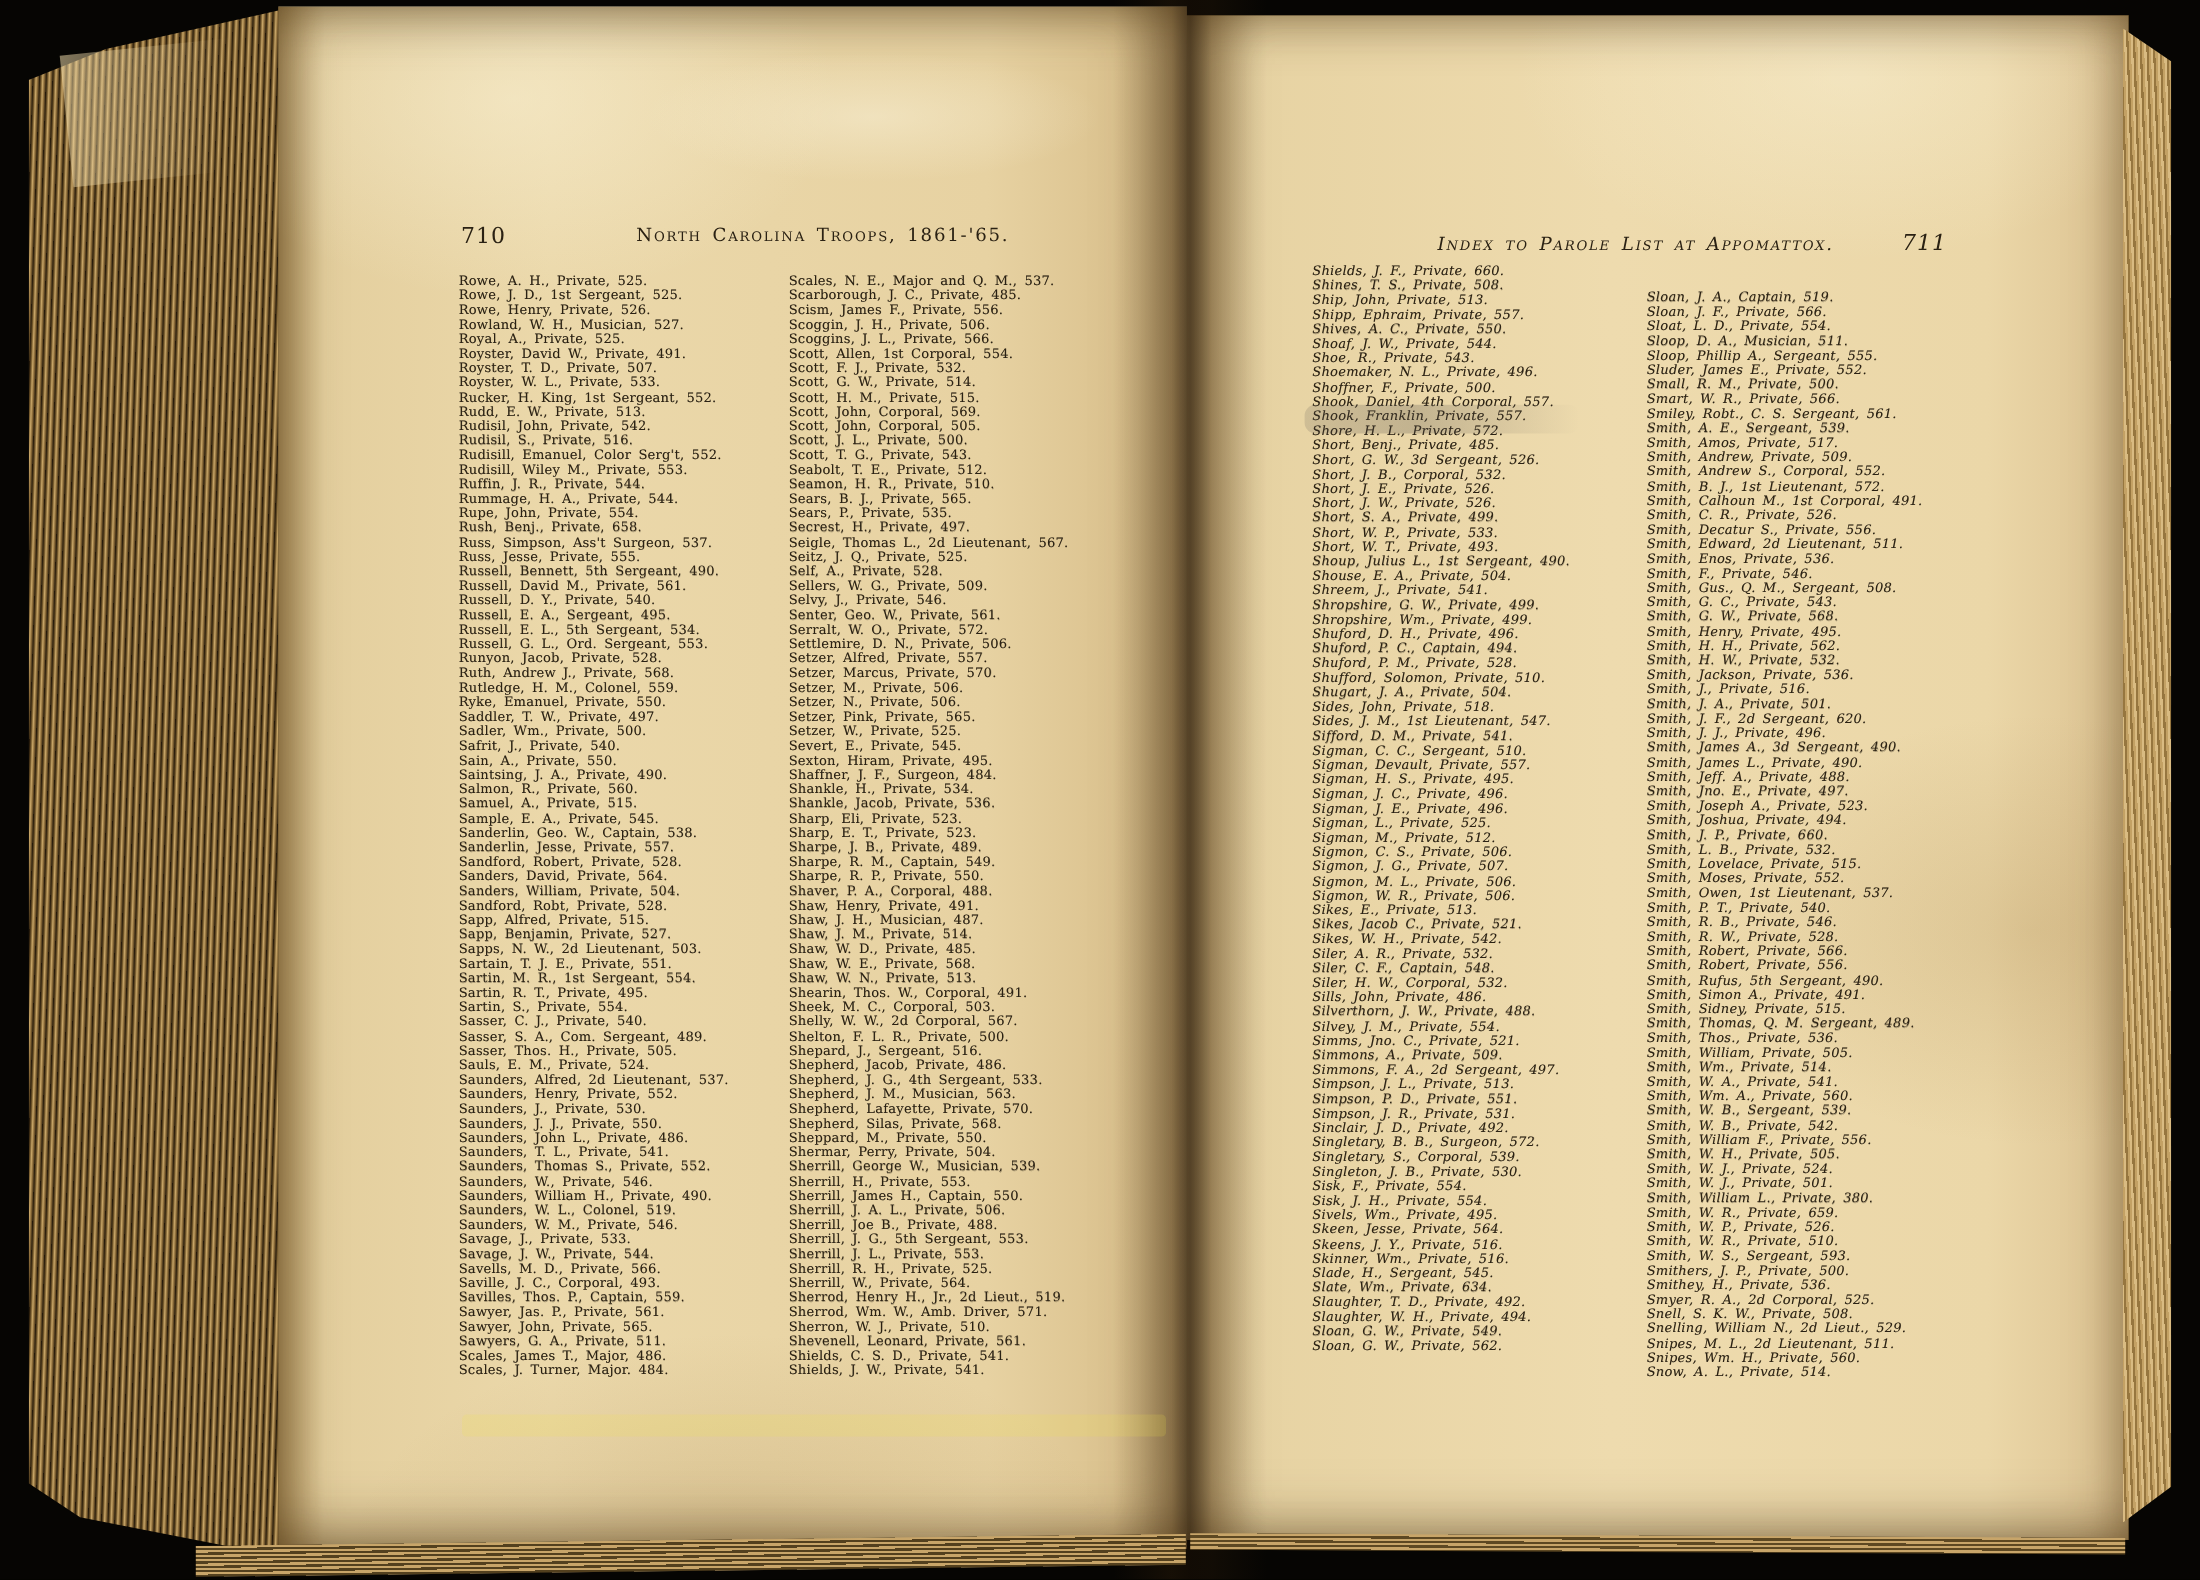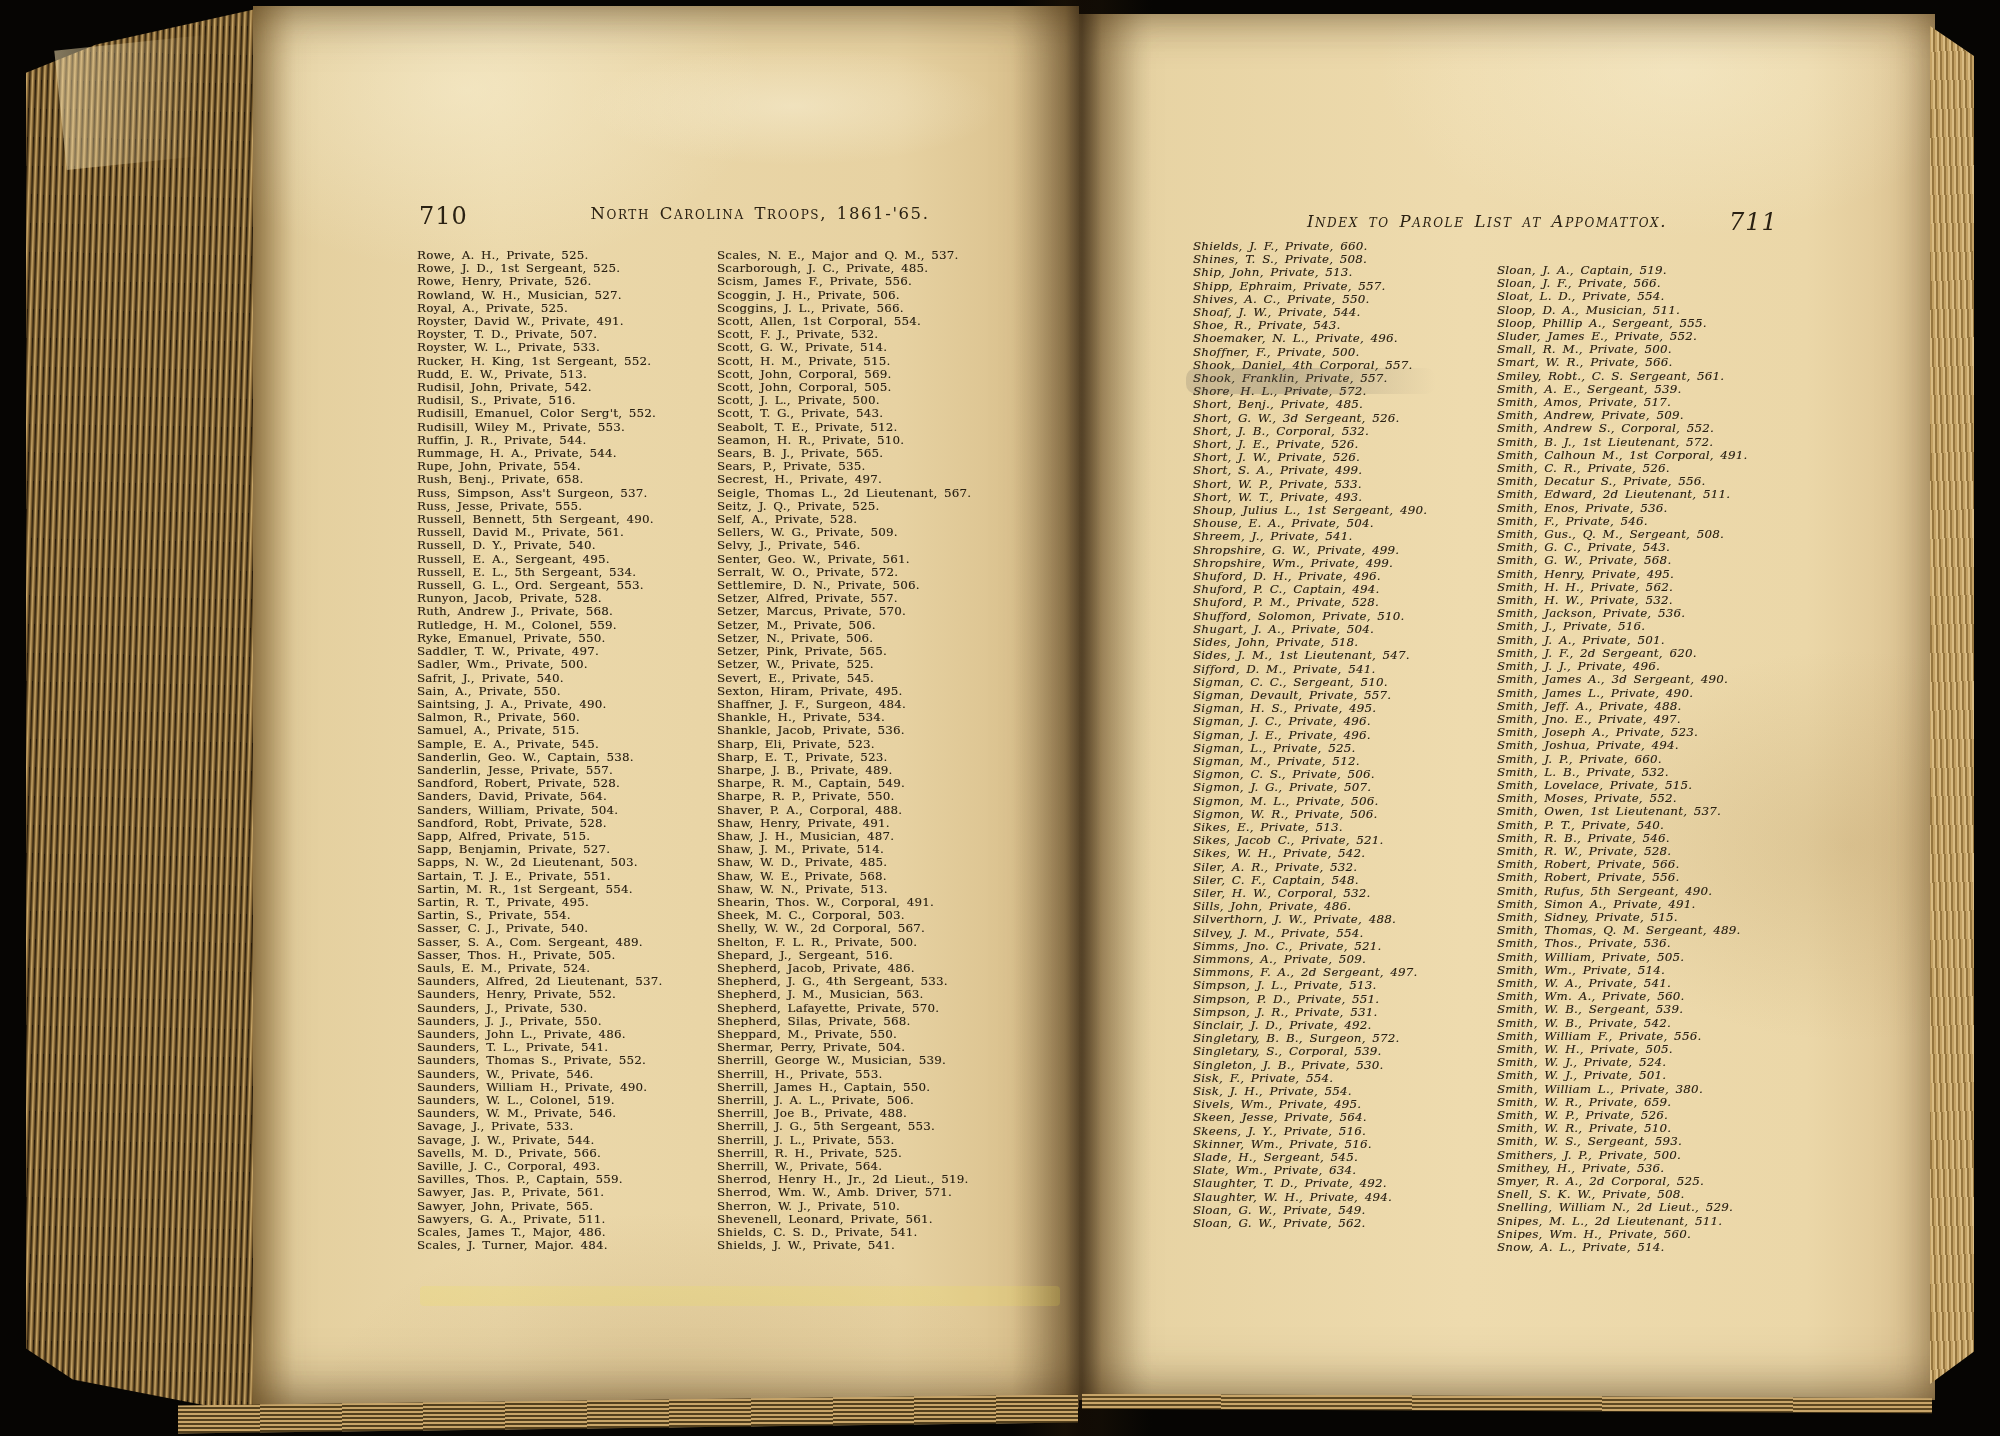--- a/index.html
+++ b/index.html
@@ -45,41 +45,41 @@
     background:repeating-linear-gradient(180deg,#c8a569 0 2px,#5d4822 2px 4px);}
 
   
   .stain{position:absolute;pointer-events:none;border-radius:50%;}
   .stain-smudge{left:1186px;top:368px;width:250px;height:26px;border-radius:10px;
     background:linear-gradient(90deg,rgba(90,85,80,.18),rgba(90,85,80,.28) 40%,rgba(90,85,80,0));}
   .stain-yellow{left:420px;top:1286px;width:640px;height:20px;border-radius:4px;background:rgba(240,230,70,.16);}
   .stain-top{left:330px;top:40px;width:420px;height:120px;background:radial-gradient(ellipse,rgba(248,240,214,.5),rgba(248,240,214,0) 70%);}
 
   
-  .pgnum{position:absolute;font-size:24px;color:var(--ink);letter-spacing:1px;}
+  .pgnum{position:absolute;font-size:20px;color:var(--ink);letter-spacing:1px;}
   .ptitle{position:absolute;font-size:16.5px;color:var(--ink);font-variant:small-caps;letter-spacing:1.6px;
     text-align:center;word-spacing:3px;white-space:nowrap;}
 
   
   .col{position:absolute;width:302px;color:var(--ink);}
   .entry{font-size:11.8px;line-height:13.2px;white-space:nowrap;letter-spacing:.25px;word-spacing:2.6px;
     text-shadow:.25px .25px 0 rgba(42,33,19,.35);}
 </style>
 </head>
 <body>
 
 <div class="stage">
 
   <div class="left-fan"></div>
   <div class="left-fan-hi"></div>
 
   <div class="page page-left">
     <div class="stain stain-top"></div>
     <div class="pgnum" style="left:166px;top:196px;">710</div>
-    <div class="ptitle" style="left:320px;top:198px;width:350px;margin-left:12px;">North Carolina Troops, 1861-'65.</div>
+    <div class="ptitle" style="left:320px;top:198px;width:350px;">North Carolina Troops, 1861-'65.</div>
     <div class="col" style="left:164px;top:243px;">
         <div class="entry">Rowe, A. H., Private, 525.</div>
         <div class="entry">Rowe, J. D., 1st Sergeant, 525.</div>
         <div class="entry">Rowe, Henry, Private, 526.</div>
         <div class="entry">Rowland, W. H., Musician, 527.</div>
         <div class="entry">Royal, A., Private, 525.</div>
         <div class="entry">Royster, David W., Private, 491.</div>
         <div class="entry">Royster, T. D., Private, 507.</div>
         <div class="entry">Royster, W. L., Private, 533.</div>
         <div class="entry">Rucker, H. King, 1st Sergeant, 552.</div>

